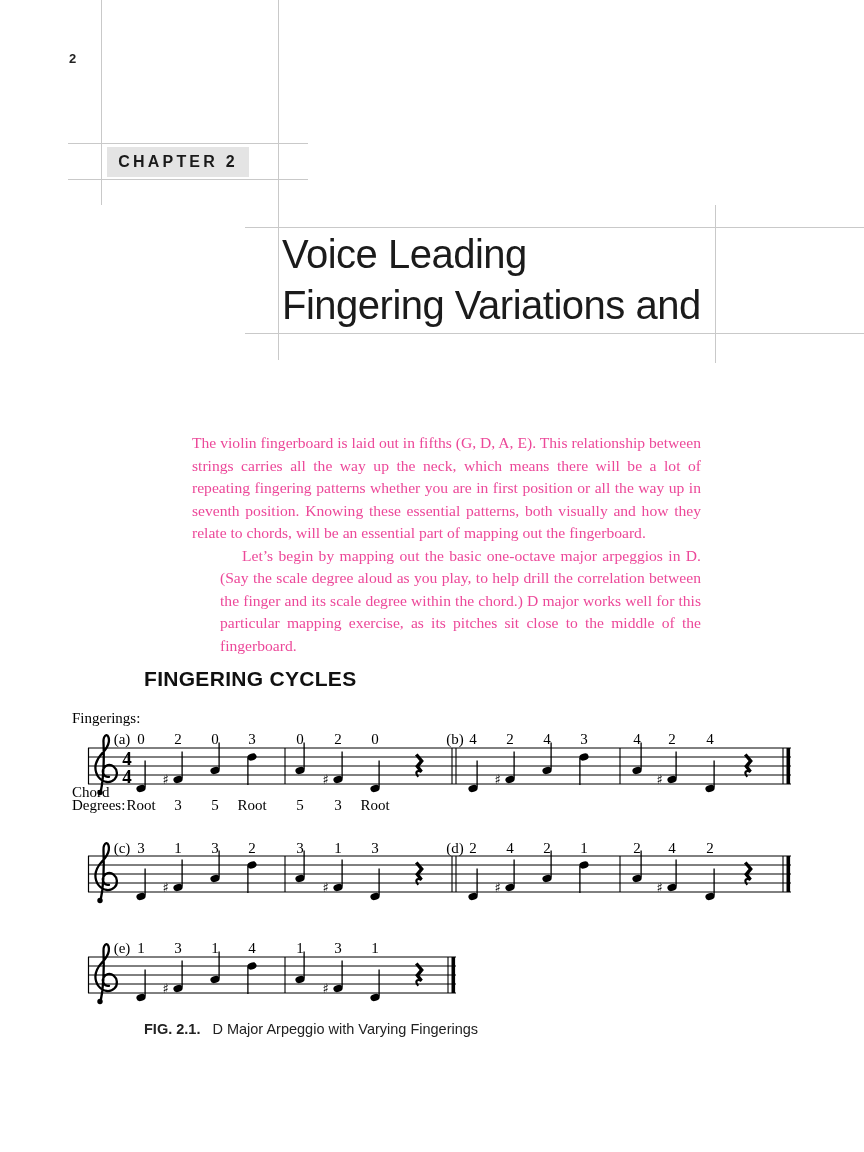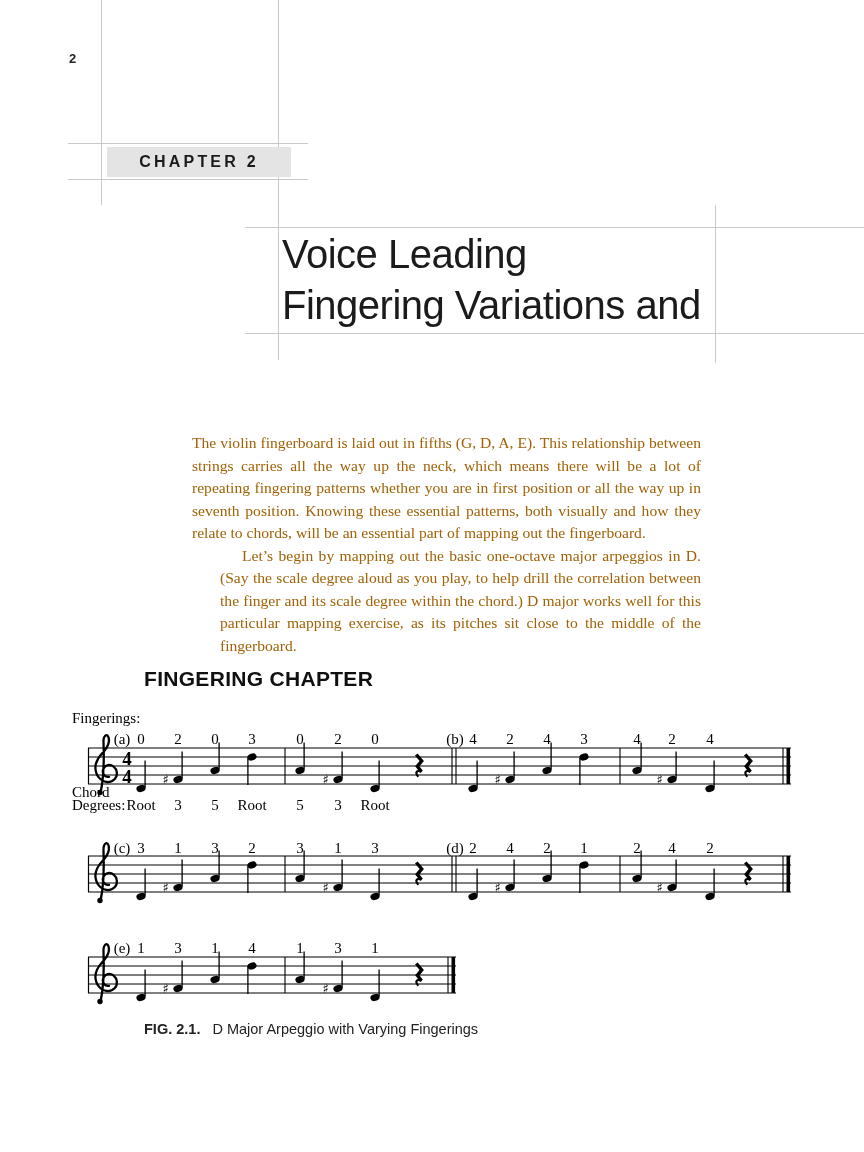--- a/index.html
+++ b/index.html
@@ -1,28 +1,28 @@
 <!DOCTYPE html>
 <html><head>
 <meta charset="utf-8">
 <style>
   html,body{margin:0;padding:0;}
   body{width:864px;height:1152px;background:#fff;position:relative;overflow:hidden;
        font-family:"Liberation Serif",serif;color:#111;}
   .gridline{position:absolute;background:#c9c9c9;}
   .pagenum{position:absolute;left:69px;top:51px;font-family:"Liberation Sans",sans-serif;
            font-weight:bold;font-size:13px;color:#222;}
-  .chapter-box{position:absolute;left:107px;top:147px;width:184px;height:30px;background:#e4e4e4;
+  .chapter-box{position:absolute;left:107px;top:147px;width:142px;height:30px;background:#e4e4e4;
                display:flex;align-items:center;justify-content:center;}
   .chapter-box span{font-family:"Liberation Sans",sans-serif;font-weight:bold;font-size:16px;
                     letter-spacing:3.2px;color:#1a1a1a;}
   .title{position:absolute;left:282px;top:229px;font-family:"Liberation Sans",sans-serif;
          font-size:40px;line-height:51px;letter-spacing:-0.5px;color:#1b1b1b;font-weight:400;}
   .bodytext{position:absolute;left:192px;top:432px;width:509px;text-align:justify;
-            font-size:15.6px;line-height:22.5px;color:#a16207;}
+            font-size:15.6px;line-height:22.5px;color:#ec4899;}
   .bodytext p{margin:0;}
   .bodytext p.indent{text-indent:22px;margin-left:28px;}
   .sec-heading{position:absolute;left:144px;top:667px;font-family:"Liberation Sans",sans-serif;
                font-weight:bold;font-size:21px;letter-spacing:0.3px;color:#101010;}
   .caption{position:absolute;left:144px;top:1021px;font-family:"Liberation Sans",sans-serif;
            font-size:14.5px;color:#222;}
   .caption b{margin-right:12px;}
   svg.music{position:absolute;left:0;}
   svg text{fill:#000;}
 </style>
@@ -46,21 +46,21 @@
 <div class="title">
   <div>Voice Leading</div>
   <div>Fingering Variations and</div>
 </div>
 
 <div class="bodytext">
   <p>The violin fingerboard is laid out in fifths (G, D, A, E). This relationship between strings carries all the way up the neck, which means there will be a lot of repeating fingering patterns whether you are in first position or all the way up in seventh position. Knowing these essential patterns, both visually and how they relate to chords, will be an essential part of mapping out the fingerboard.</p>
   <p class="indent">Let’s begin by mapping out the basic one-octave major arpeggios in D. (Say the scale degree aloud as you play, to help drill the correlation between the finger and its scale degree within the chord.) D major works well for this particular mapping exercise, as its pitches sit close to the middle of the fingerboard.</p>
 </div>
 
-<div class="sec-heading">FINGERING CHAPTER</div>
+<div class="sec-heading">FINGERING CYCLES</div>
 
 <div id="music-root">
     <svg width="864" height="125" class="music" style="top:700px">
       <line x1="88" y1="48" x2="791" y2="48" stroke="#000" stroke-width="1"></line>
       <line x1="88" y1="57" x2="791" y2="57" stroke="#000" stroke-width="1"></line>
       <line x1="88" y1="66" x2="791" y2="66" stroke="#000" stroke-width="1"></line>
       <line x1="88" y1="75" x2="791" y2="75" stroke="#000" stroke-width="1"></line>
       <line x1="88" y1="84" x2="791" y2="84" stroke="#000" stroke-width="1"></line>
       <line x1="88.5" y1="48" x2="88.5" y2="84" stroke="#000" stroke-width="1.2"></line>
       <g>

